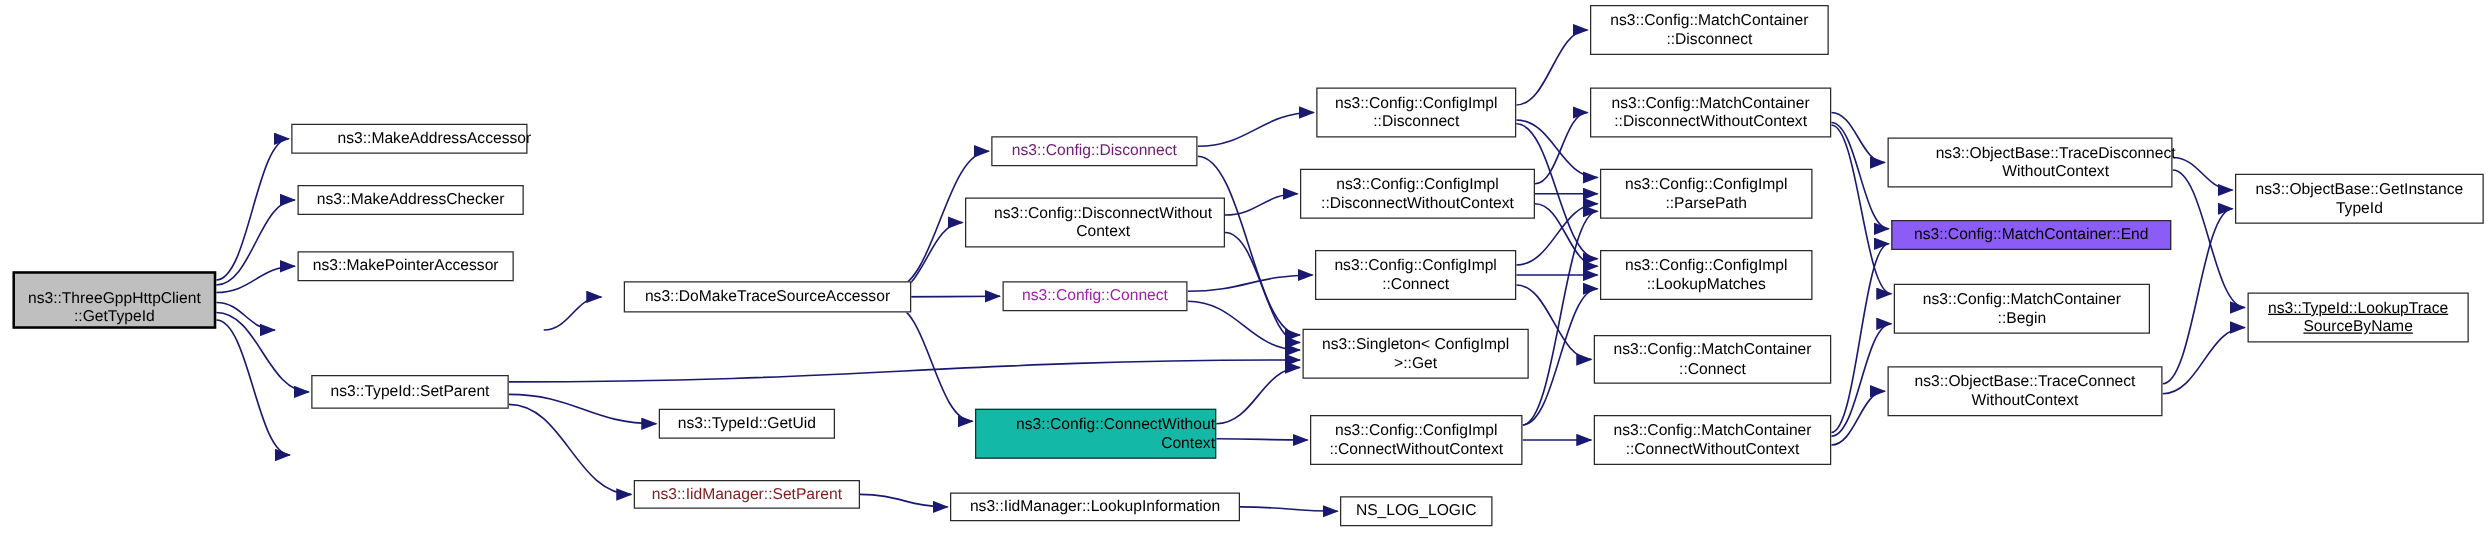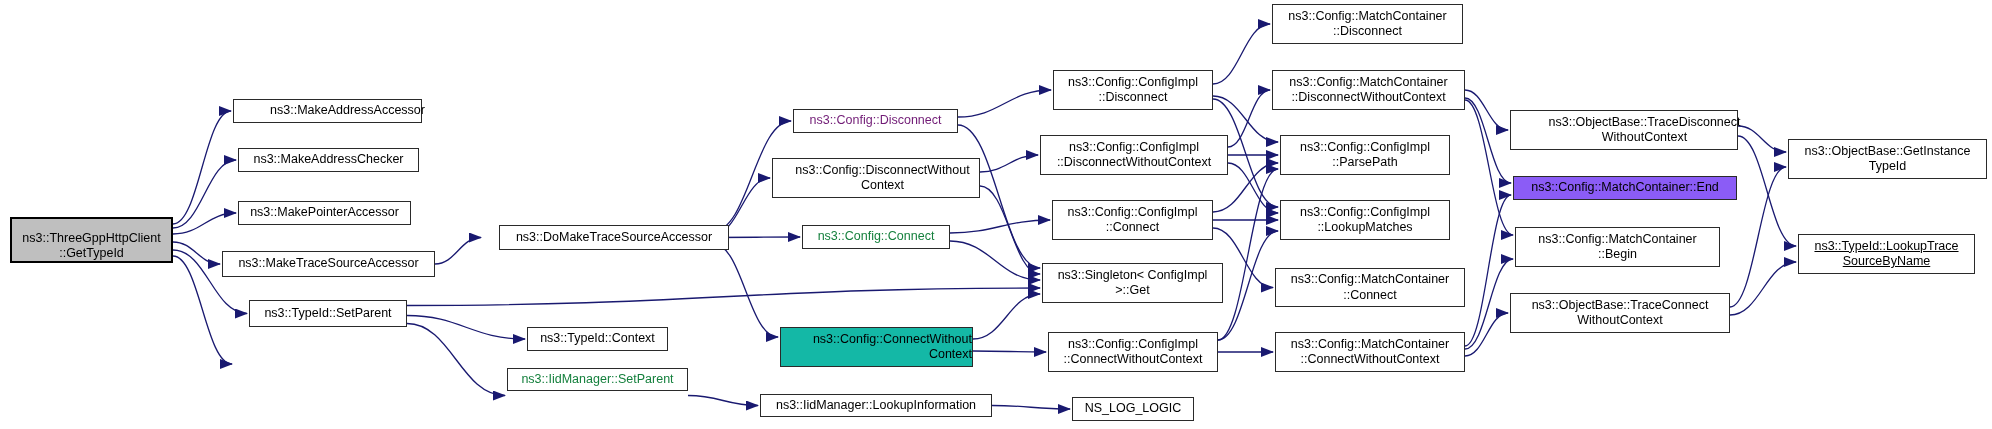--- a/index.html
+++ b/index.html
@@ -76,43 +76,40 @@
     </div>
     <div class="node" style="left: 233px; top: 99px; width: 189px; height: 24px; background: rgb(255, 255, 255); border-color: rgb(42, 42, 42); color: rgb(0, 0, 0); padding-left: 40px;">
       <span>ns3::MakeAddressAccessor</span>
     </div>
     <div class="node" style="left: 238px; top: 148px; width: 181px; height: 24px; background: rgb(255, 255, 255); border-color: rgb(42, 42, 42); color: rgb(0, 0, 0);">
       <span>ns3::MakeAddressChecker</span>
     </div>
     <div class="node" style="left: 238px; top: 201px; width: 173px; height: 24px; background: rgb(255, 255, 255); border-color: rgb(42, 42, 42); color: rgb(0, 0, 0);">
       <span>ns3::MakePointerAccessor</span>
     </div>
-    <div class="node" style="left: 222px; top: 251px; width: 213px; height: 26px; background: rgb(255, 255, 255); border-color: rgb(42, 42, 42); color: rgb(0, 0, 0);">
-      <span>ns3::MakeTraceSourceAccessor</span>
-    </div>
     <div class="node" style="left: 249px; top: 300px; width: 158px; height: 27px; background: rgb(255, 255, 255); border-color: rgb(42, 42, 42); color: rgb(0, 0, 0);">
       <span>ns3::TypeId::SetParent</span>
     </div>
     <div class="node" style="left: 483px; top: 225px; width: 230px; height: 25px; background: rgb(255, 255, 255); border-color: rgb(42, 42, 42); color: rgb(0, 0, 0); margin-left: 16px;">
       <span>ns3::DoMakeTraceSourceAccessor</span>
     </div>
     <div class="node" style="left: 527px; top: 327px; width: 141px; height: 24px; background: rgb(255, 255, 255); border-color: rgb(42, 42, 42); color: rgb(0, 0, 0);">
-      <span>ns3::TypeId::Context</span>
+      <span>ns3::TypeId::GetUid</span>
     </div>
-    <div class="node" style="left: 507px; top: 368px; width: 181px; height: 23px; background: rgb(255, 255, 255); border-color: rgb(42, 42, 42); color: #15803d;">
+    <div class="node" style="left: 507px; top: 384px; width: 181px; height: 23px; background: rgb(255, 255, 255); border-color: rgb(42, 42, 42); color: #7f1d1d;">
       <span>ns3::IidManager::SetParent</span>
     </div>
     <div class="node" style="left: 793px; top: 109px; width: 165px; height: 24px; background: rgb(255, 255, 255); border-color: rgb(42, 42, 42); color: #701a75;">
       <span>ns3::Config::Disconnect</span>
     </div>
     <div class="node" style="left: 772px; top: 158px; width: 208px; height: 40px; background: rgb(255, 255, 255); border-color: rgb(42, 42, 42); color: rgb(0, 0, 0); padding-left: 13px;">
       <span>ns3::Config::DisconnectWithout</span>
       <span>Context</span>
     </div>
-    <div class="node" style="left: 802px; top: 225px; width: 148px; height: 24px; background: rgb(255, 255, 255); border-color: rgb(42, 42, 42); color: #15803d; text-align: center;">
+    <div class="node" style="left: 802px; top: 225px; width: 148px; height: 24px; background: rgb(255, 255, 255); border-color: rgb(42, 42, 42); color: #a21caf; text-align: center;">
       <span>ns3::Config::Connect</span>
     </div>
     <div class="node" style="left: 780px; top: 327px; width: 193px; height: 40px; background: #14b8a6; border-color: rgb(42, 42, 42); color: rgb(0, 0, 0); align-items: flex-end;">
       <span>ns3::Config::ConnectWithout</span>
       <span>Context</span>
     </div>
     <div class="node" style="left: 760px; top: 394px; width: 232px; height: 23px; background: rgb(255, 255, 255); border-color: rgb(42, 42, 42); color: #000000;">
       <span>ns3::IidManager::LookupInformation</span>
     </div>
     <div class="node" style="left: 1053px; top: 70px; width: 160px; height: 40px; background: rgb(255, 255, 255); border-color: rgb(42, 42, 42); color: rgb(0, 0, 0);">

